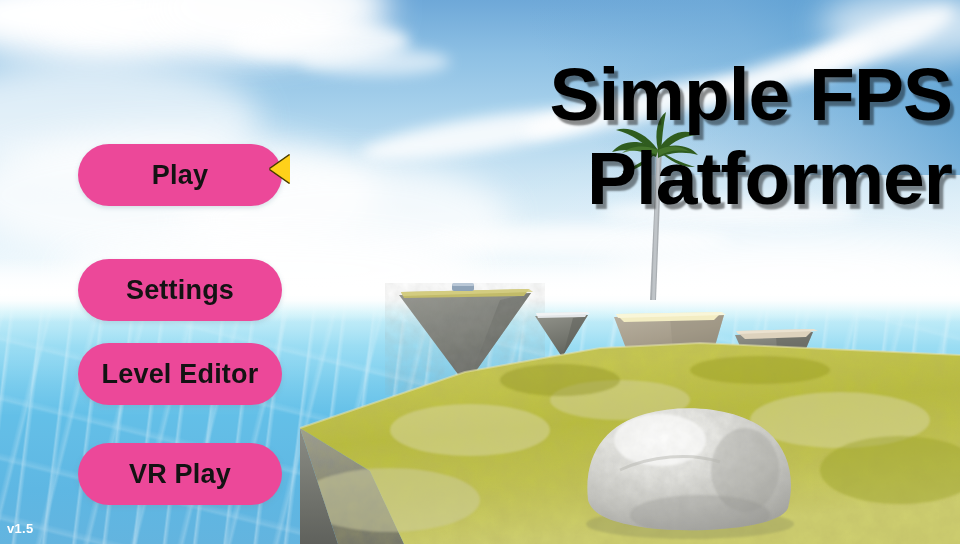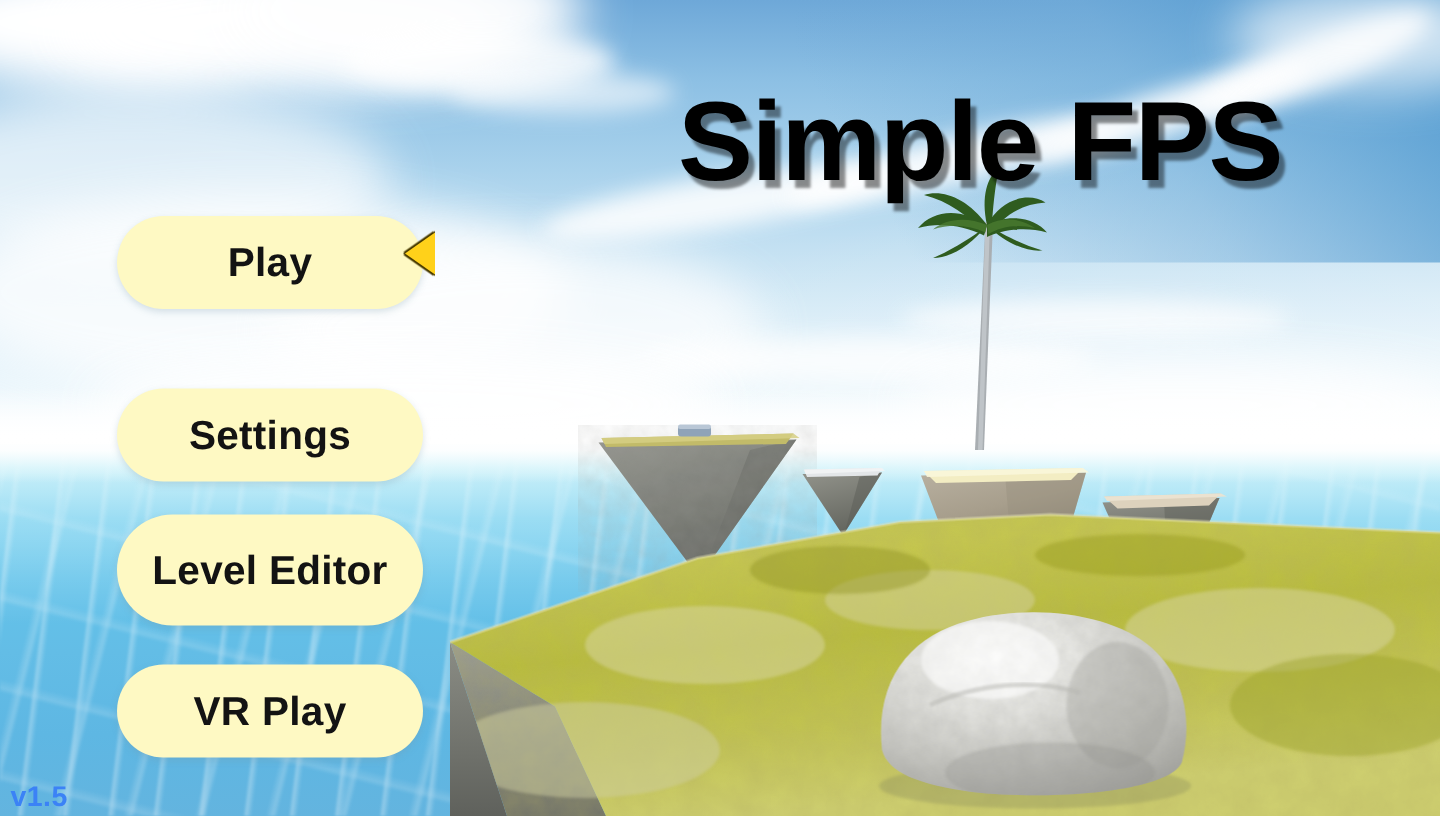--- a/index.html
+++ b/index.html
@@ -77,64 +77,64 @@
     position:absolute; left:0; top:0; width:960px; height:120px;
     background:linear-gradient(to bottom, rgba(255,255,255,.55), rgba(255,255,255,0));
   }
 
   
   .island-wrap { position:absolute; left:0; top:0; width:960px; height:544px; }
 
   
   .title {
     position:absolute; left:452px; top:52px; width:500px;
-    text-align:left;
+    text-align:right;
     font-weight:bold;
     font-size:75px;
     line-height:84px;
     letter-spacing:-1px;
     color:#000000;
     text-shadow: 4px 5px 2px rgba(0,0,0,0.45);
     pointer-events:none;
   }
   .title .l2 { display:block; }
 
   
   .menu { position:absolute; left:0; top:0; }
   .btn {
     position:absolute;
     display:flex; align-items:center; justify-content:center;
-    background:#fef9c3;
+    background:#ec4899;
     border-radius:999px;
     color:#131313;
     font-weight:bold;
     font-size:27px;
     letter-spacing:0.2px;
     box-shadow:0 2px 5px rgba(120,150,170,0.28);
     cursor:pointer;
   }
   .btn span { pointer-events:none; }
 
   #btn-play        { left:78px;  top:144px; width:204px; height:62px; }
   #btn-settings    { left:78px;  top:259px; width:204px; height:62px; }
-  #btn-leveleditor { left:78px;  top:343px; width:204px; height:74px; }
+  #btn-leveleditor { left:78px;  top:343px; width:204px; height:62px; }
   #btn-vrmode      { left:78px;  top:443px; width:204px; height:62px; }
 
   .cursor-arrow {
     position:absolute; left:270px; top:155px;
     width:0; height:0;
     border-top:14px solid transparent;
     border-bottom:14px solid transparent;
     border-right:20px solid #ffd11a;
     filter: drop-shadow(-1px 0 0 #4a3c00) drop-shadow(0 1px 0 #4a3c00) drop-shadow(0 -1px 0 #4a3c00);
   }
 
   .version {
     position:absolute; left:7px; top:521px;
-    font-size:19px; font-weight:bold; color:#3b82f6;
+    font-size:13px; font-weight:bold; color:#ffffff;
     letter-spacing:0.3px;
   }
 </style>
 </head>
 <body>
 
 <div id="stage">
 
   <div class="sky">
     <div class="sky-right-deep"></div>
@@ -317,20 +317,21 @@
         <ellipse cx="660" cy="440" rx="46" ry="26" fill="#ffffff" opacity="0.55" filter="url(#softBlur)"></ellipse>
         <ellipse cx="745" cy="470" rx="34" ry="42" fill="#9b9b96" opacity="0.35" filter="url(#softBlur)"></ellipse>
         <ellipse cx="700" cy="515" rx="70" ry="20" fill="#8f8f8a" opacity="0.3" filter="url(#softBlur)"></ellipse>
         <path d="M620,470 C650,456 690,452 720,462" stroke="#b5b5b0" stroke-width="3" fill="none" opacity="0.5" filter="url(#tinyBlur)"></path>
       </g>
     </g>
   </svg>
 
   <div class="title">
     <span>Simple FPS</span>
+    <span class="l2">Platformer</span>
   </div>
 
   <div class="menu">
 
     <div class="btn" id="btn-play">
       <span>Play</span>
     </div>
 
     <div class="btn" id="btn-settings">
       <span>Settings</span>

